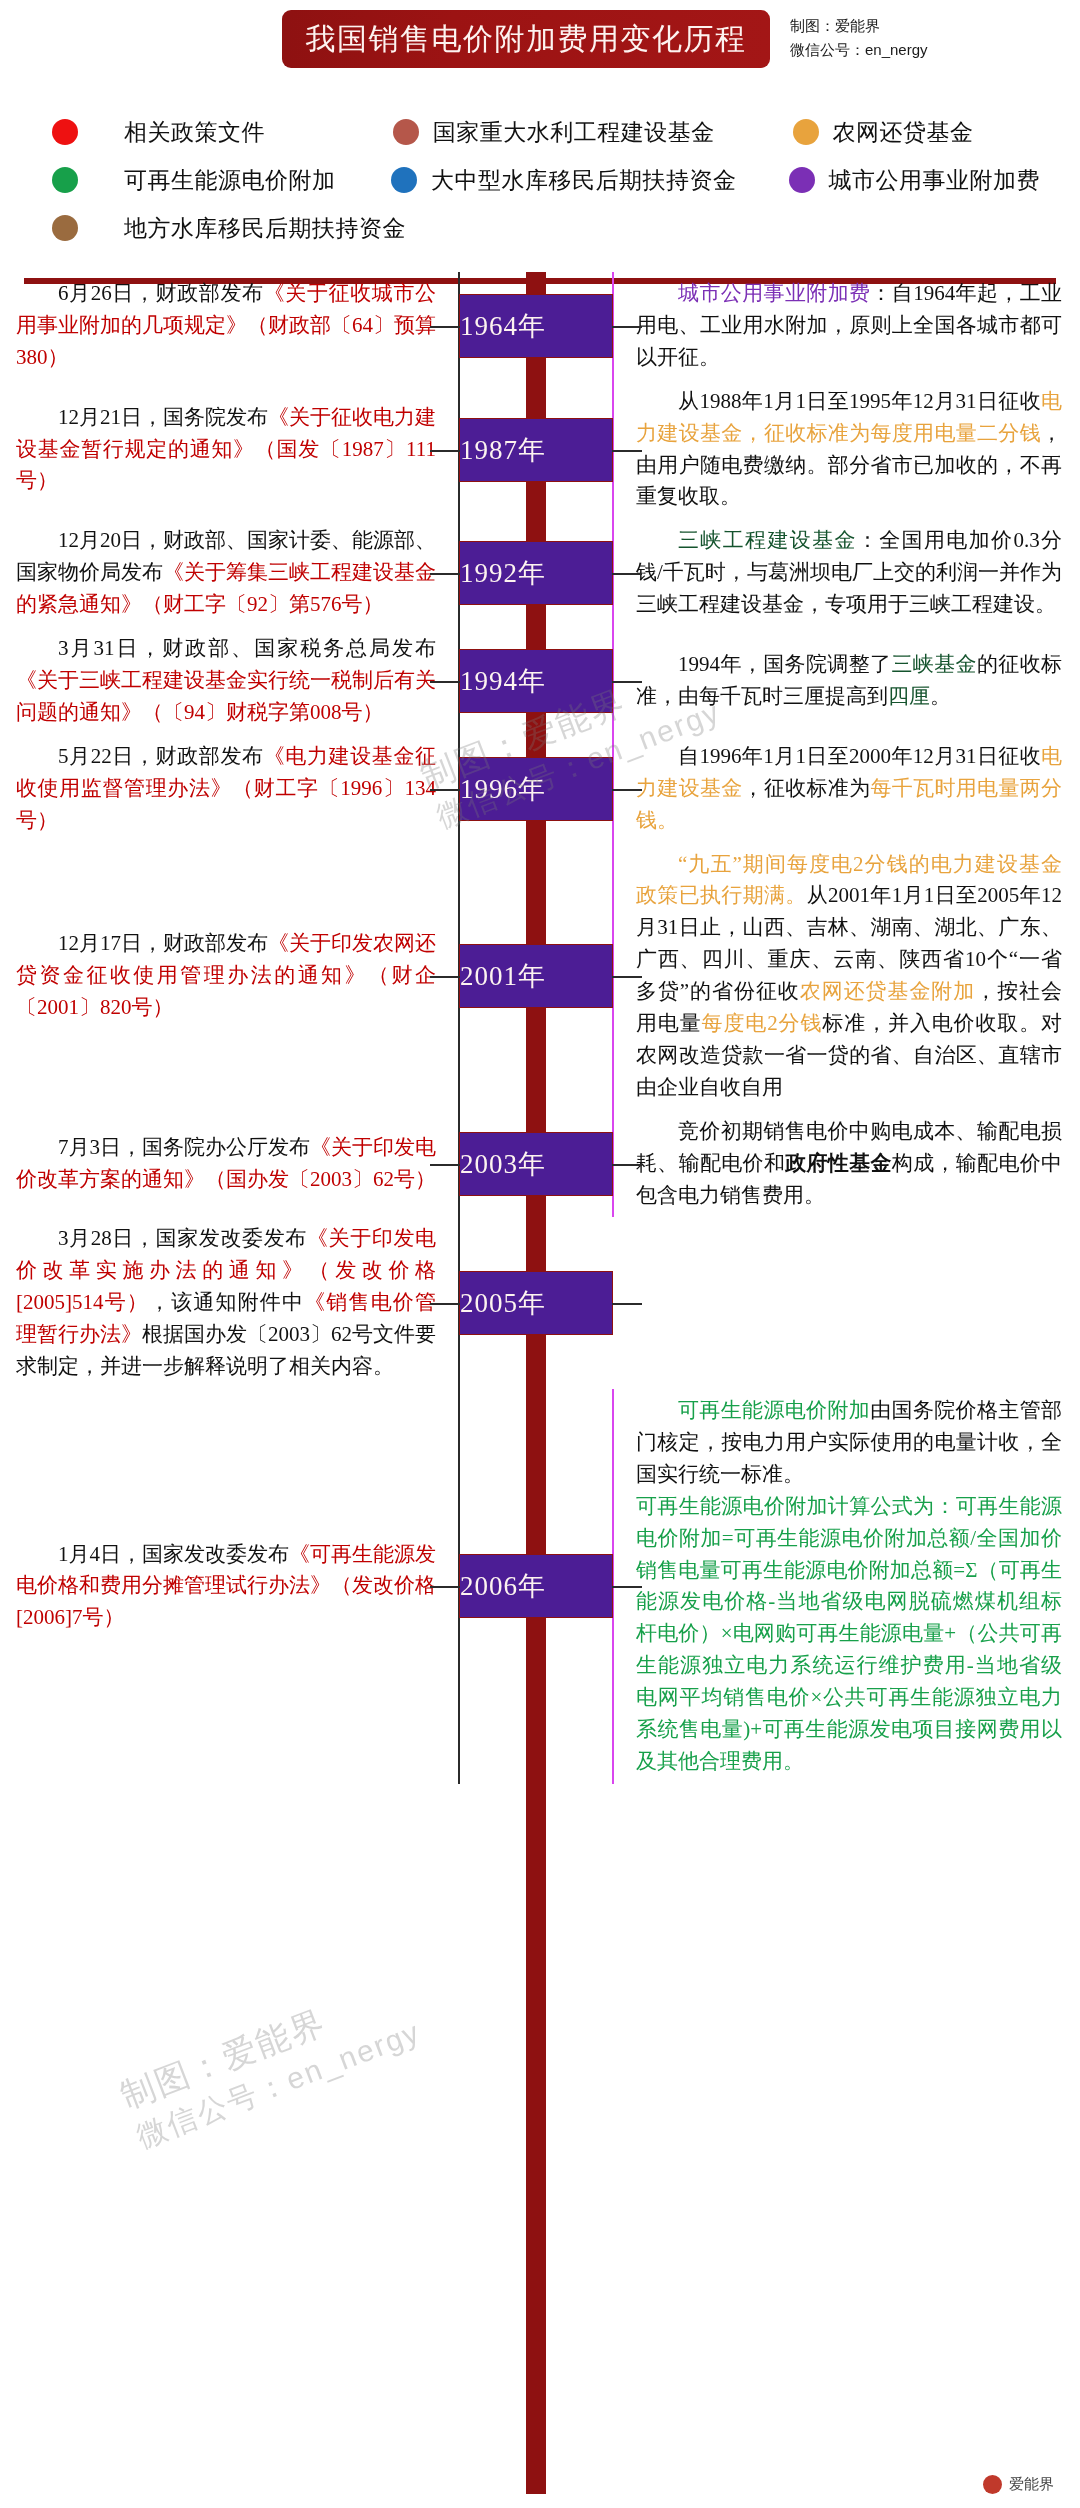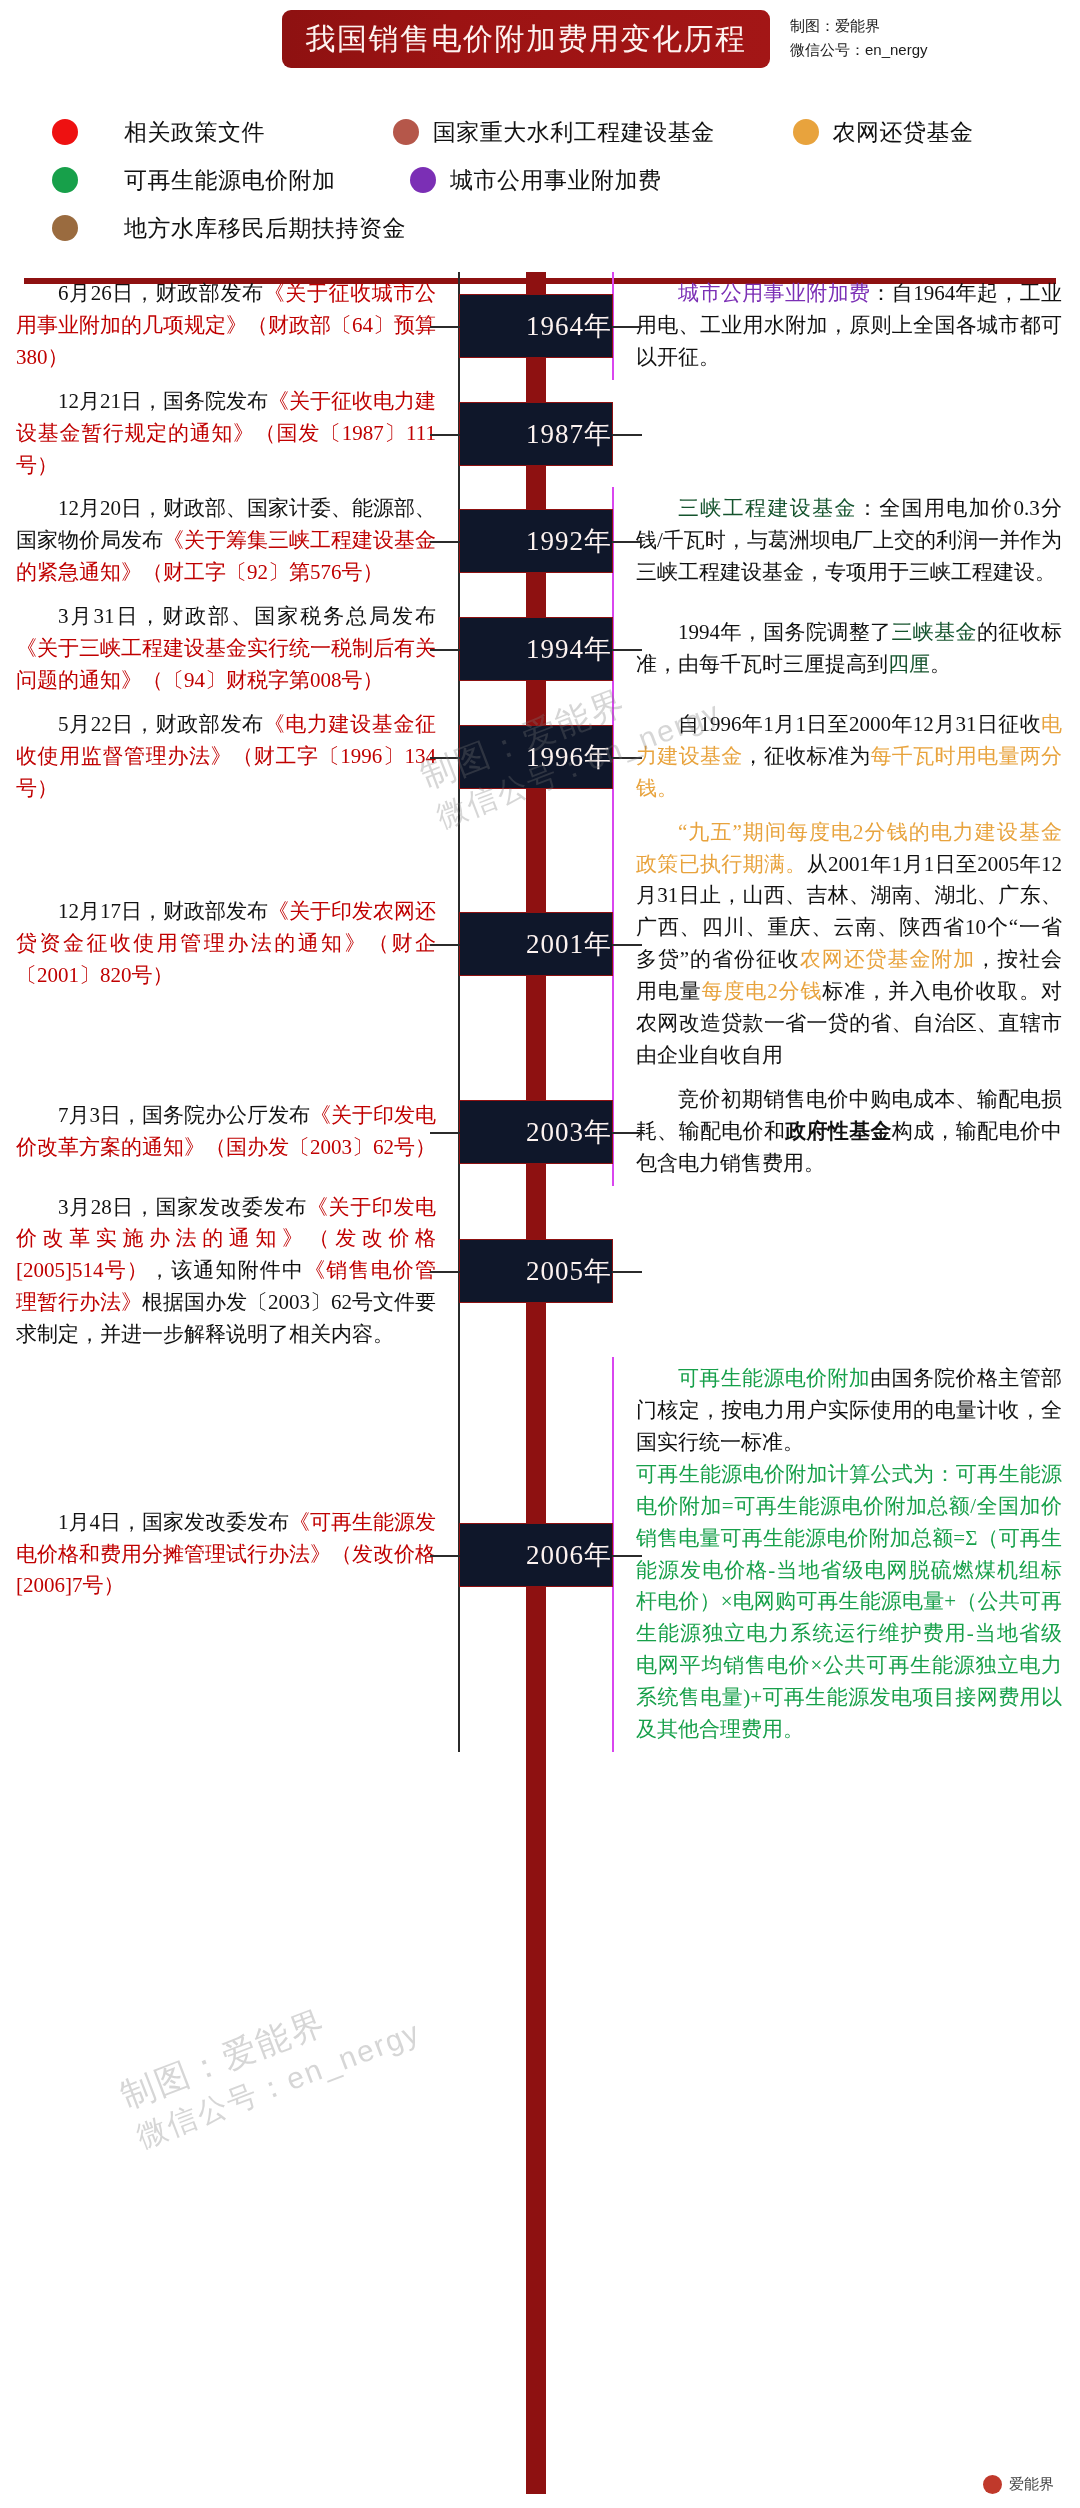--- a/index.html
+++ b/index.html
@@ -133,27 +133,27 @@
   .col-right {
     width: 468px;
     padding: 6px 18px 6px 22px;
     display: flex;
     align-items: center;
     border-left: 2px solid #d946ef;
     justify-content: flex-end;
   }
   .year-badge {
     position: relative;
-    background: #0f172a;
+    background: #4c1d95;
     color: #fdf3f0;
     font-size: 27px;
     letter-spacing: 1px;
     padding: 13px 0;
     width: 152px;
-    text-align: right;
+    text-align: left;
     z-index: 3;
     box-shadow: 0 0 0 1px #8e1111;
   }
   .connector-l, .connector-r {
     position: absolute;
     top: 50%;
     height: 2px;
     background: #2b2b2b;
     z-index: 1;
   }
@@ -240,20 +240,24 @@
       <div class="legend-item lg-col-c">
         <span class="legend-dot" style="background:#e8a33d"></span>
         <span class="legend-label">农网还贷基金</span>
       </div>
     </div>
     <div class="legend-row">
       <div class="legend-item lg-col-a">
         <span class="legend-dot" style="background:#17a04a"></span>
         <span class="legend-label">可再生能源电价附加</span>
       </div>
+      <div class="legend-item lg-col-b">
+        <span class="legend-dot" style="background:#1f72bd"></span>
+        <span class="legend-label">大中型水库移民后期扶持资金</span>
+      </div>
       <div class="legend-item lg-col-c">
         <span class="legend-dot" style="background:#7b2fb5"></span>
         <span class="legend-label">城市公用事业附加费</span>
       </div>
     </div>
     <div class="legend-row">
       <div class="legend-item lg-col-a">
         <span class="legend-dot" style="background:#9a6b3f"></span>
         <span class="legend-label">地方水库移民后期扶持资金</span>
       </div>
@@ -276,20 +280,23 @@
             <div class="para"><span class="hl-purple">城市公用事业附加费</span><span>：自1964年起，工业用电、工业用水附加，原则上全国各城市都可以开征。</span></div>
           </div>
         </div>
         <div class="row">
           <div class="col-left">
             <div class="para"><span>12月21日，国务院发布</span><span class="hl-red">《关于征收电力建设基金暂行规定的通知》（国发〔1987〕111号）</span></div>
           </div>
           <div class="col-mid">
             <div class="year-badge"><span class="connector-l"></span><span>1987年</span><span class="connector-r"></span></div>
           </div>
+          <div class="col-right">
+            <div class="para"><span>从1988年1月1日至1995年12月31日征收</span><span class="hl-orange">电力建设基金，征收标准为每度用电量二分钱</span><span>，由用户随电费缴纳。部分省市已加收的，不再重复收取。</span></div>
+          </div>
         </div>
         <div class="row">
           <div class="col-left">
             <div class="para"><span>12月20日，财政部、国家计委、能源部、国家物价局发布</span><span class="hl-red">《关于筹集三峡工程建设基金的紧急通知》（财工字〔92〕第576号）</span></div>
           </div>
           <div class="col-mid">
             <div class="year-badge"><span class="connector-l"></span><span>1992年</span><span class="connector-r"></span></div>
           </div>
           <div class="col-right">
             <div class="para"><span class="hl-brown">三峡工程建设基金</span><span>：全国用电加价0.3分钱/千瓦时，与葛洲坝电厂上交的利润一并作为三峡工程建设基金，专项用于三峡工程建设。</span></div>

